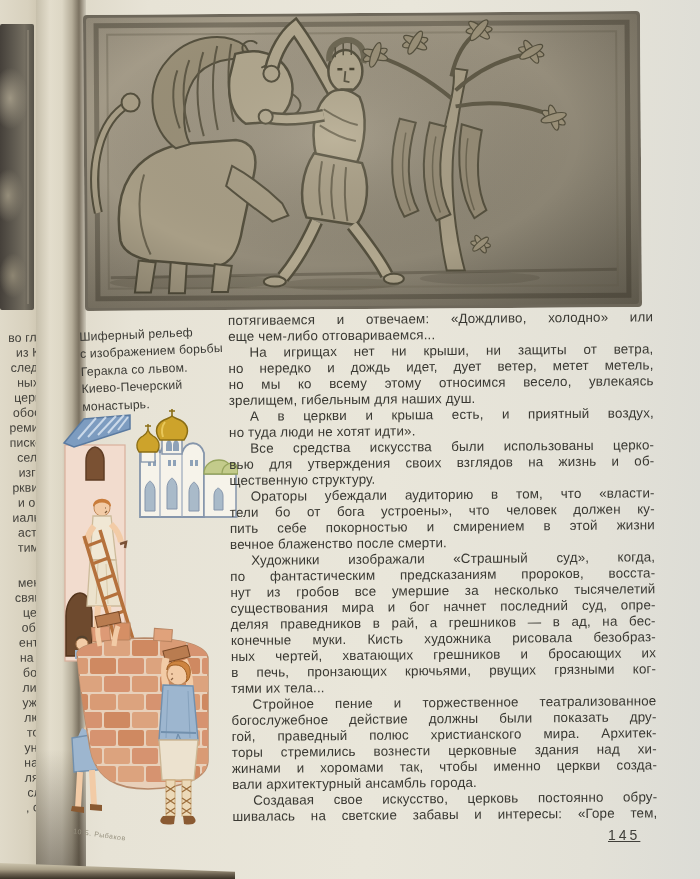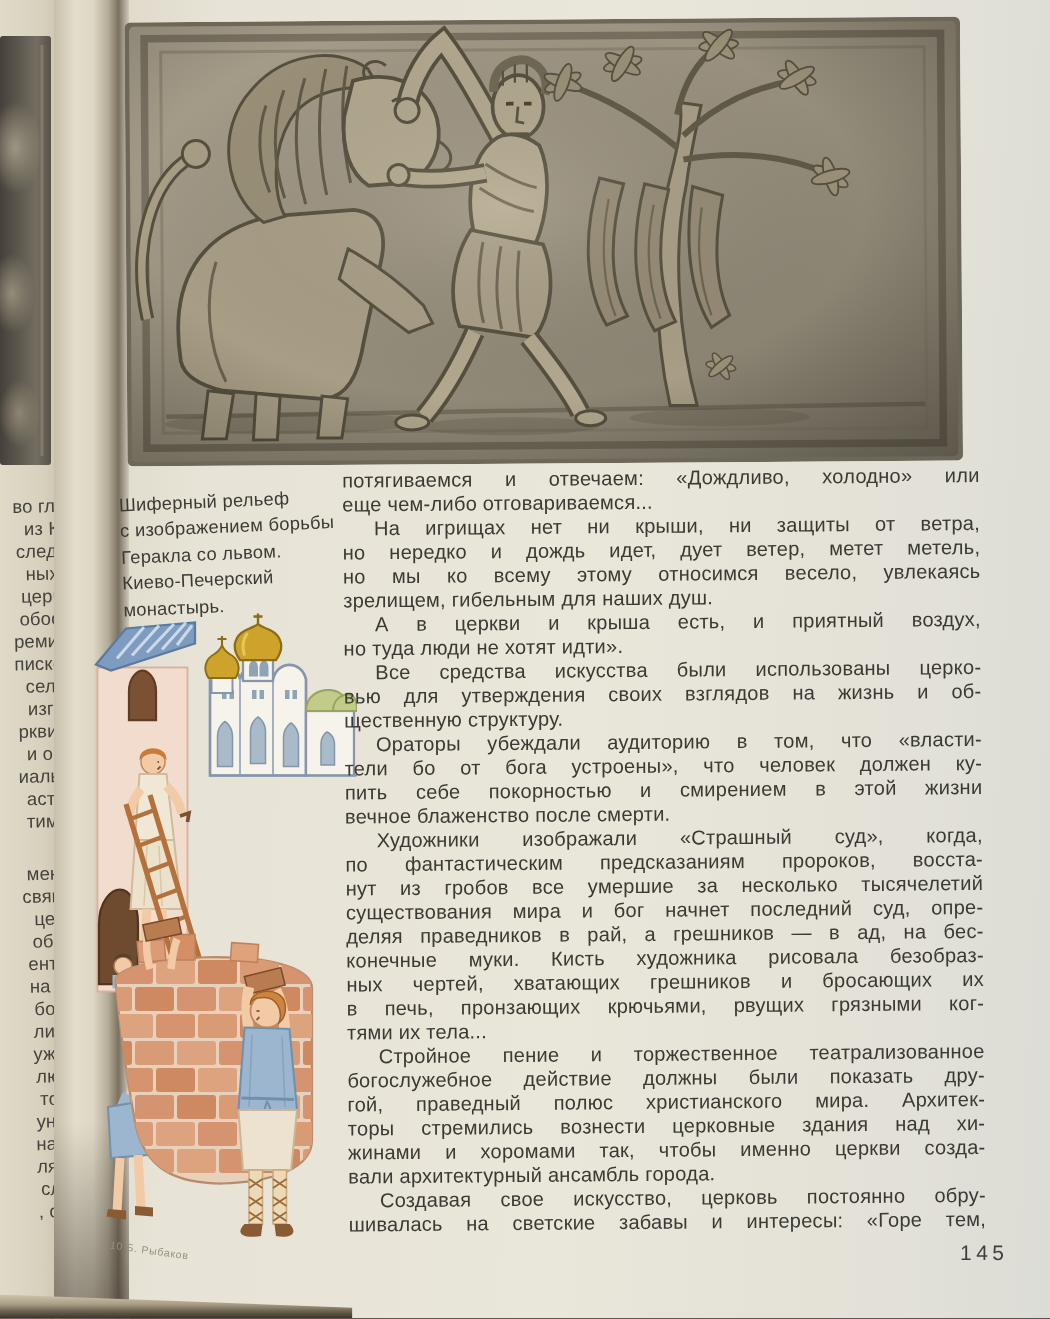--- a/index.html
+++ b/index.html
@@ -47,21 +47,21 @@
     letter-spacing:.5px;transform:rotate(8deg);white-space:nowrap;}
 
   
   .main-text{position:absolute;left:228px;top:313px;width:425px;
     font-size:13.4px;line-height:16px;color:#3a3933;letter-spacing:.15px;
     transform:rotate(-.5deg);transform-origin:top left;}
   .main-text .line{height:16px;text-align:justify;text-align-last:justify;}
   .main-text .line.end{text-align-last:left;}
   .main-text .line.ind{text-indent:21px;}
 
-  .page-num{position:absolute;left:640px;top:827px;font-size:14px;letter-spacing:3px;color:#403f3a;}
+  .page-num{position:absolute;left:608px;top:827px;font-size:14px;letter-spacing:3px;color:#403f3a;text-decoration:underline;}
 
   
   .page-edges{position:absolute;left:0;bottom:0;width:235px;height:16px;
     background:linear-gradient(180deg,#cdc5ae,#a99f87 40%,#6b6150 70%,#3a3327);
     clip-path:polygon(0 0,100% 55%,100% 100%,0 100%);}
 </style>
 </head>
 <body>
 
 <div class="shot">

